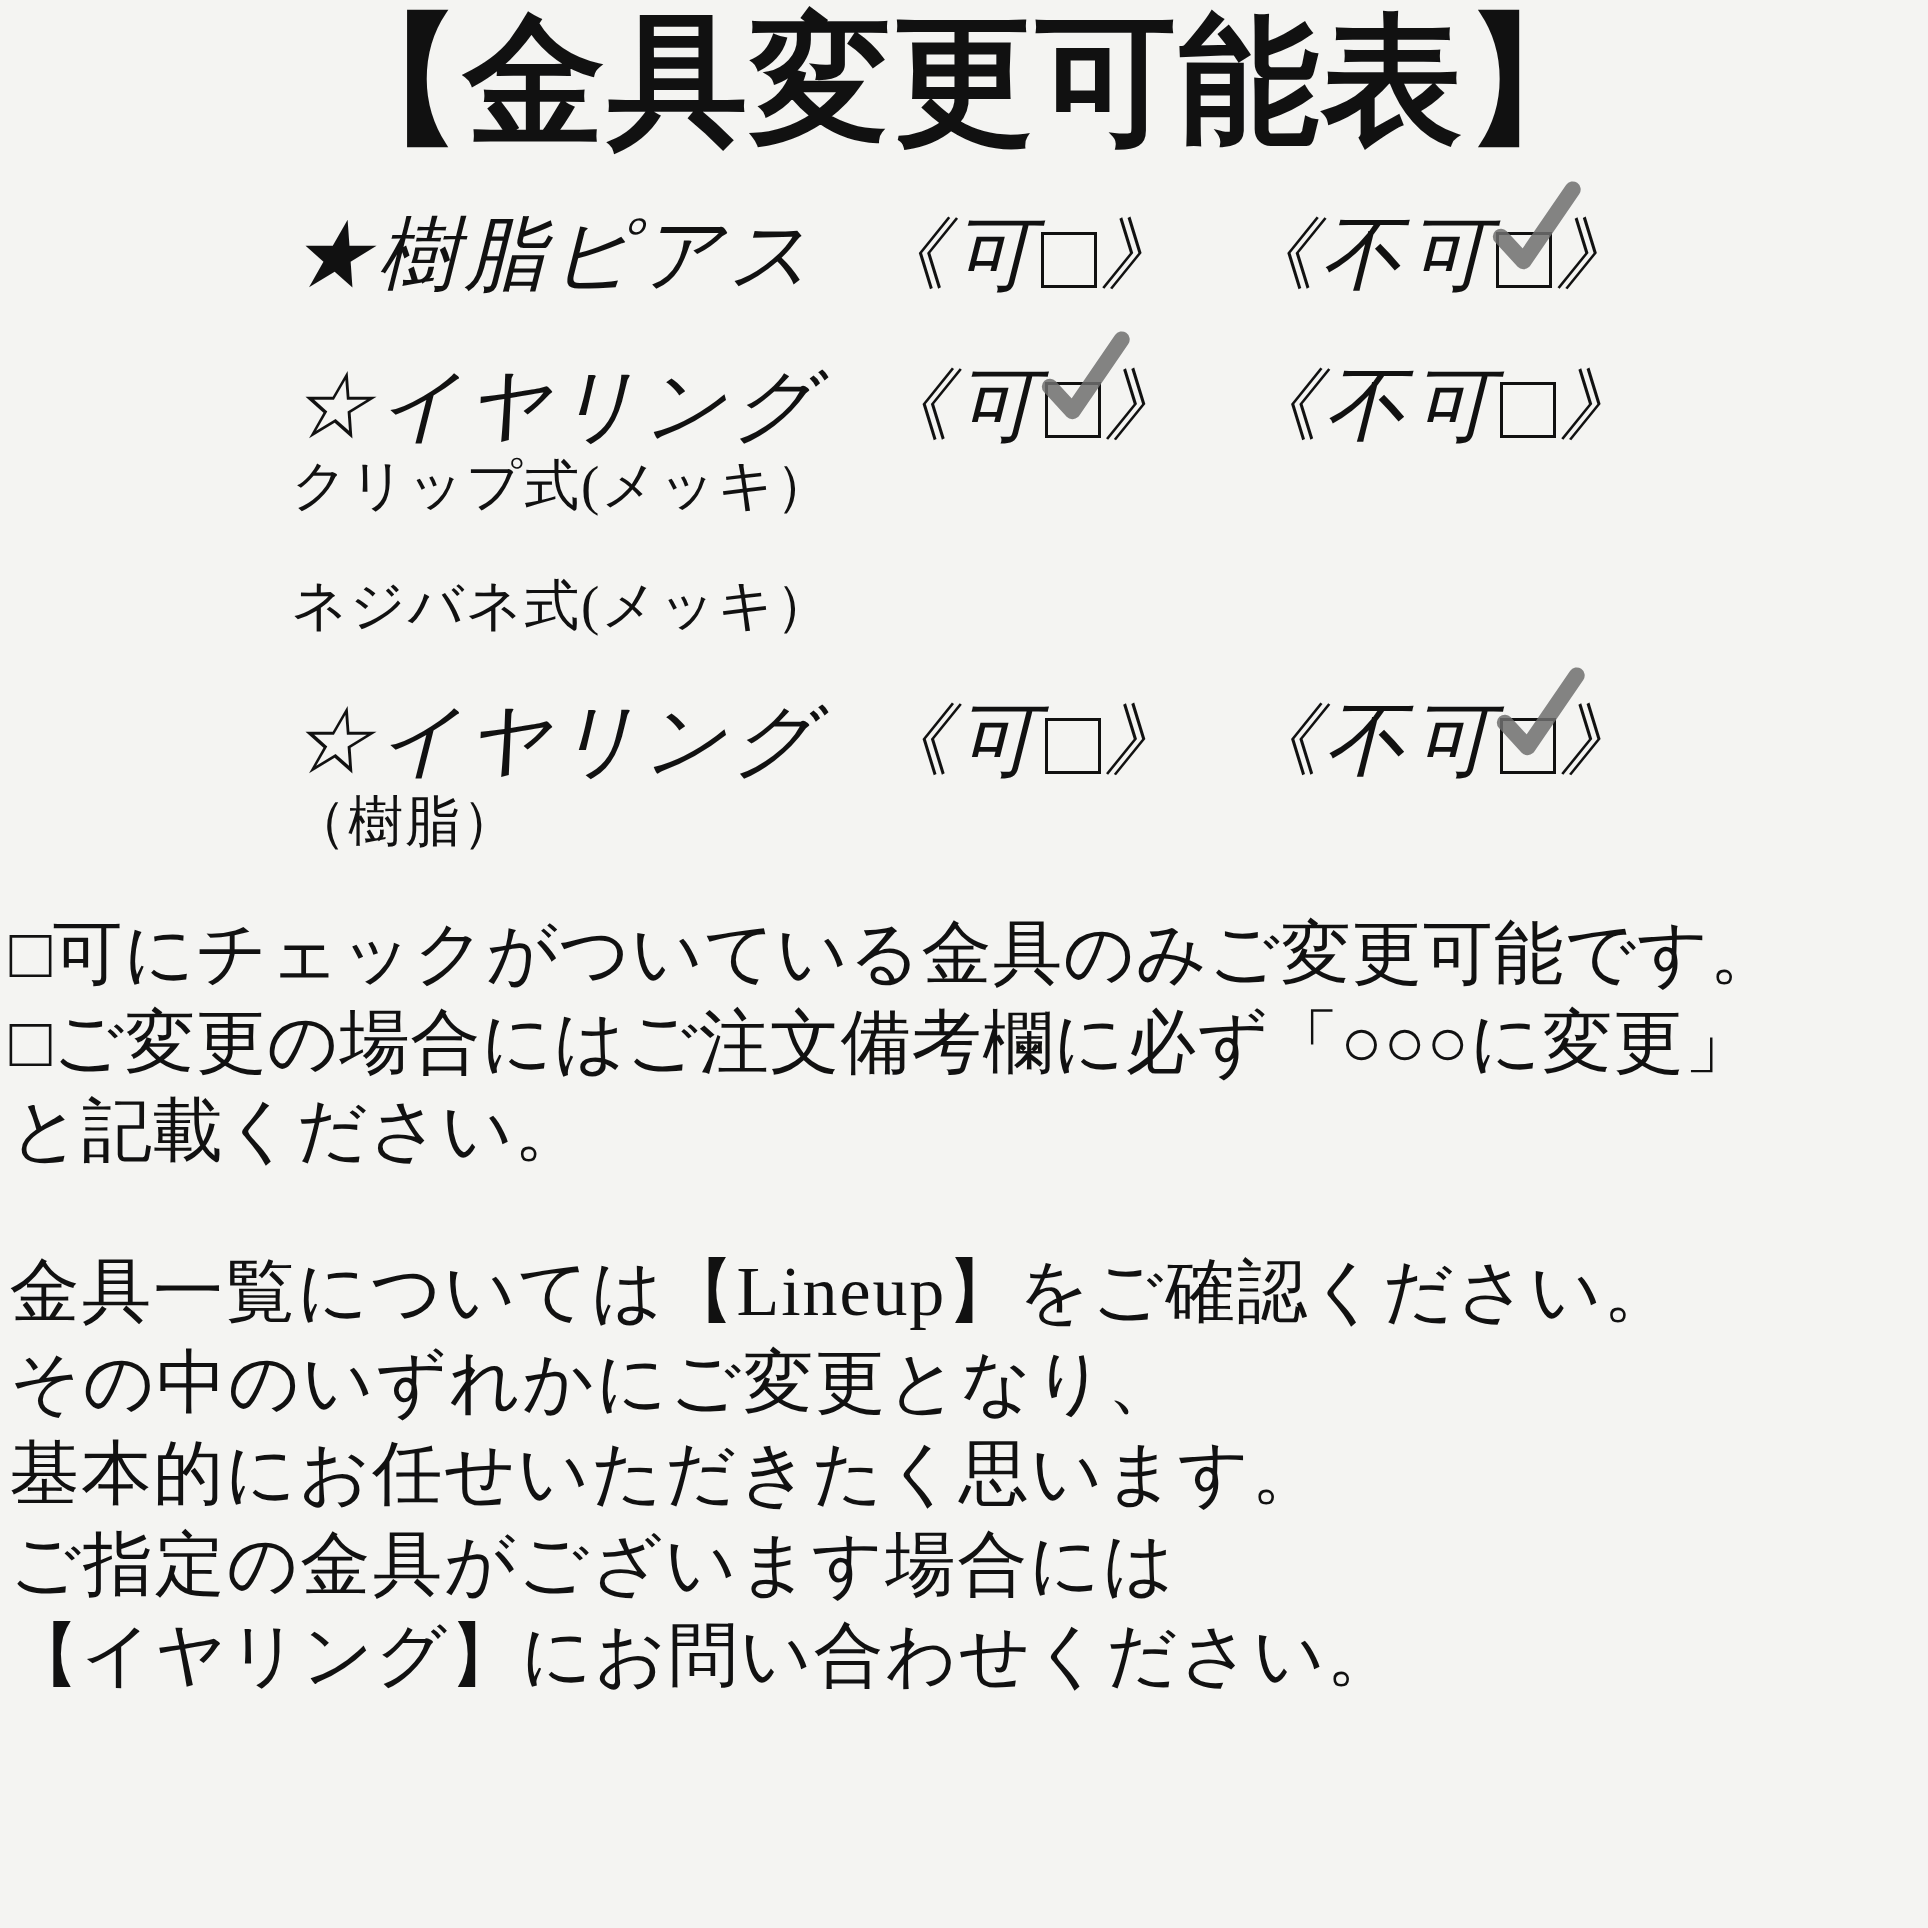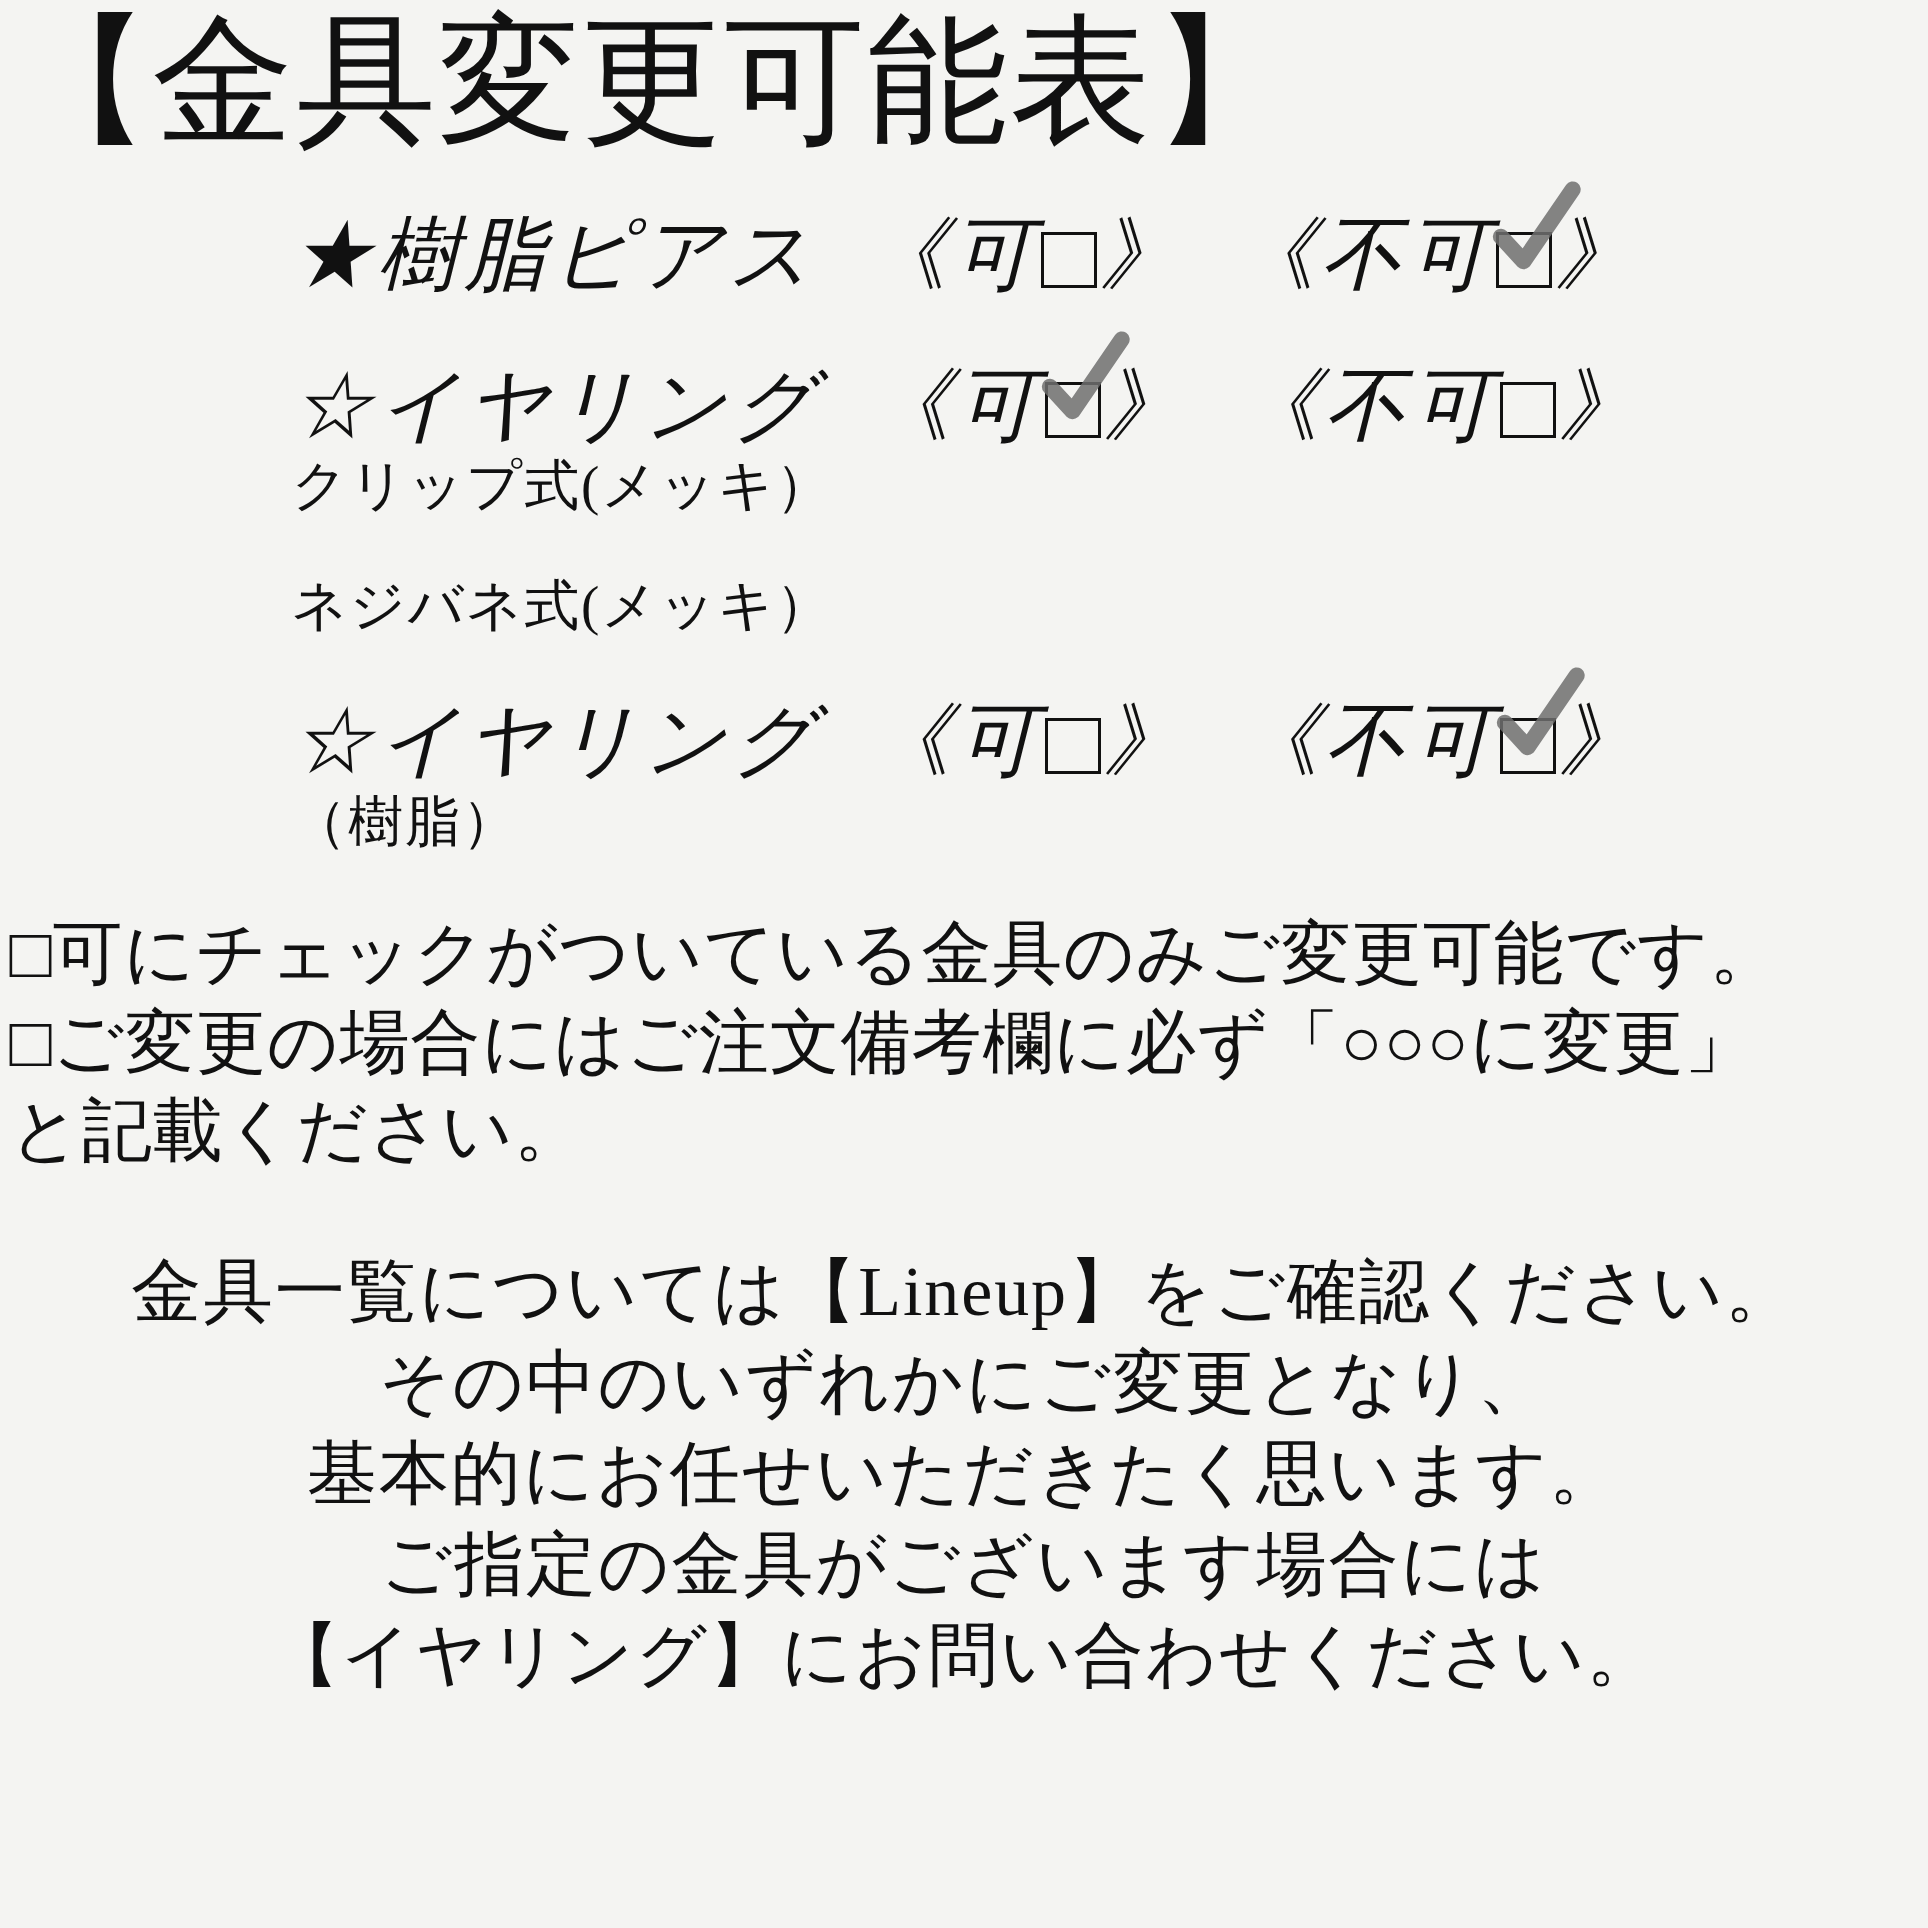--- a/index.html
+++ b/index.html
@@ -18,25 +18,25 @@
   .page {
     width: 1928px;
     height: 1928px;
     box-sizing: border-box;
     padding: 0 9.4px;
     position: relative;
   }
 
   
   .title {
-    text-align: left;
+    text-align: center;
     font-size: 141px;
     line-height: 1.0;
     letter-spacing: 1.9px;
-    font-weight: 400;
+    font-weight: 700;
     margin: 7.5px 0 0 0;
     padding-top: 3.8px;
     white-space: nowrap;
   }
 
   
   .options {
     margin-top: 56px;
     padding-left: 282px;
   }
@@ -96,21 +96,20 @@
     padding-left: 0px;
     font-size: 70px;
     line-height: 1.27;
     letter-spacing: 0.9px;
   }
   .notes div { white-space: nowrap; }
 
   
   .footer {
     margin-top: 70px;
-    text-align: center;
     font-size: 70px;
     line-height: 1.30;
     letter-spacing: 1.9px;
   }
   .footer div { white-space: nowrap; }
 </style>
 </head>
 <body>
 
 <div class="page">

